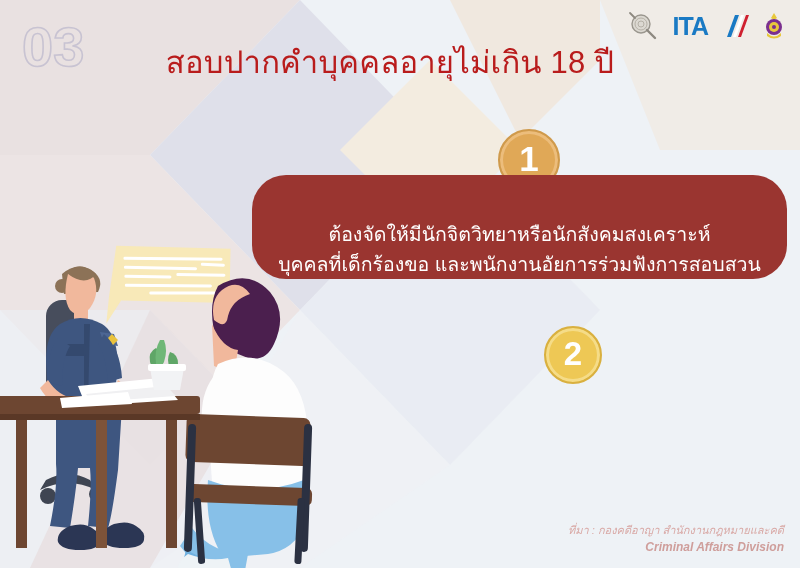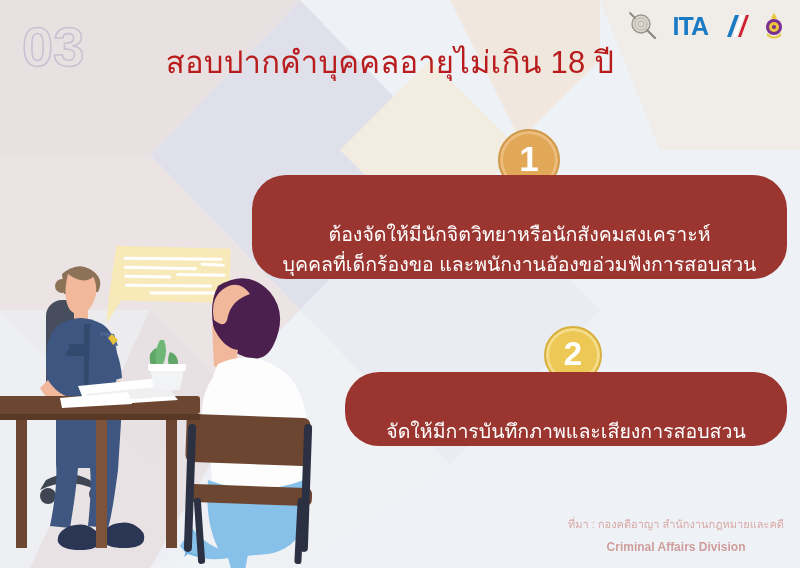--- a/index.html
+++ b/index.html
@@ -58,25 +58,25 @@
   #badge-2{
     left:544px;top:326px;width:58px;height:58px;
     background:#eec855;border:2px solid #d9b03f;
     box-shadow:inset 0 0 0 3px #f5dc88;
     font-size:33px;
   }
   .badge span{transform:translateY(-1px);}
 
   
   .footer{
-    position:absolute;right:16px;bottom:12px;text-align:center;
-    color:#d9a9a6;line-height:17px;
+    position:absolute;right:16px;bottom:12px;text-align:right;
+    color:#d9a9a6;line-height:17px;font-style:italic;
   }
   .footer .th{font-size:11px;display:block;}
-  .footer .en{font-size:12px;font-weight:bold;display:block;color:#cf9e9b;margin-top:6px;}
+  .footer .en{font-size:12px;font-weight:bold;display:block;color:#cf9e9b;}
 
   
   .illus{position:absolute;left:0;top:228px;width:340px;height:340px;}
 </style>
 </head>
 <body>
 
 <div id="stage">
 
   <div class="bg-layer">
@@ -222,29 +222,26 @@
       </g>
     </svg>
   </div>
 
   <div class="badge" id="badge-1">
     <span>1</span>
   </div>
   <div class="card" id="card-1">
     <div>
       <div class="card-line">ต้องจัดให้มีนักจิตวิทยาหรือนักสังคมสงเคราะห์</div>
-      <div class="card-line">บุคคลที่เด็กร้องขอ และพนักงานอัองขอ่วมฟังการสอบสวน</div>
+      <div class="card-line">บุคคลที่เด็กร้องขอ และพนักงานอัยการร่วมฟังการสอบสวน</div>
     </div>
   </div>
 
   <div class="badge" id="badge-2">
     <span>2</span>
-  </div>
-  <div class="card" id="card-2">
-    <div class="card-line">จัดให้มีการบันทึกภาพและเสียงการสอบสวน</div>
   </div>
 
   <div class="footer">
     <span class="th">ที่มา : กองคดีอาญา สำนักงานกฎหมายและคดี</span>
     <span class="en">Criminal Affairs Division</span>
   </div>
 
 </div>
 
 </body></html>

